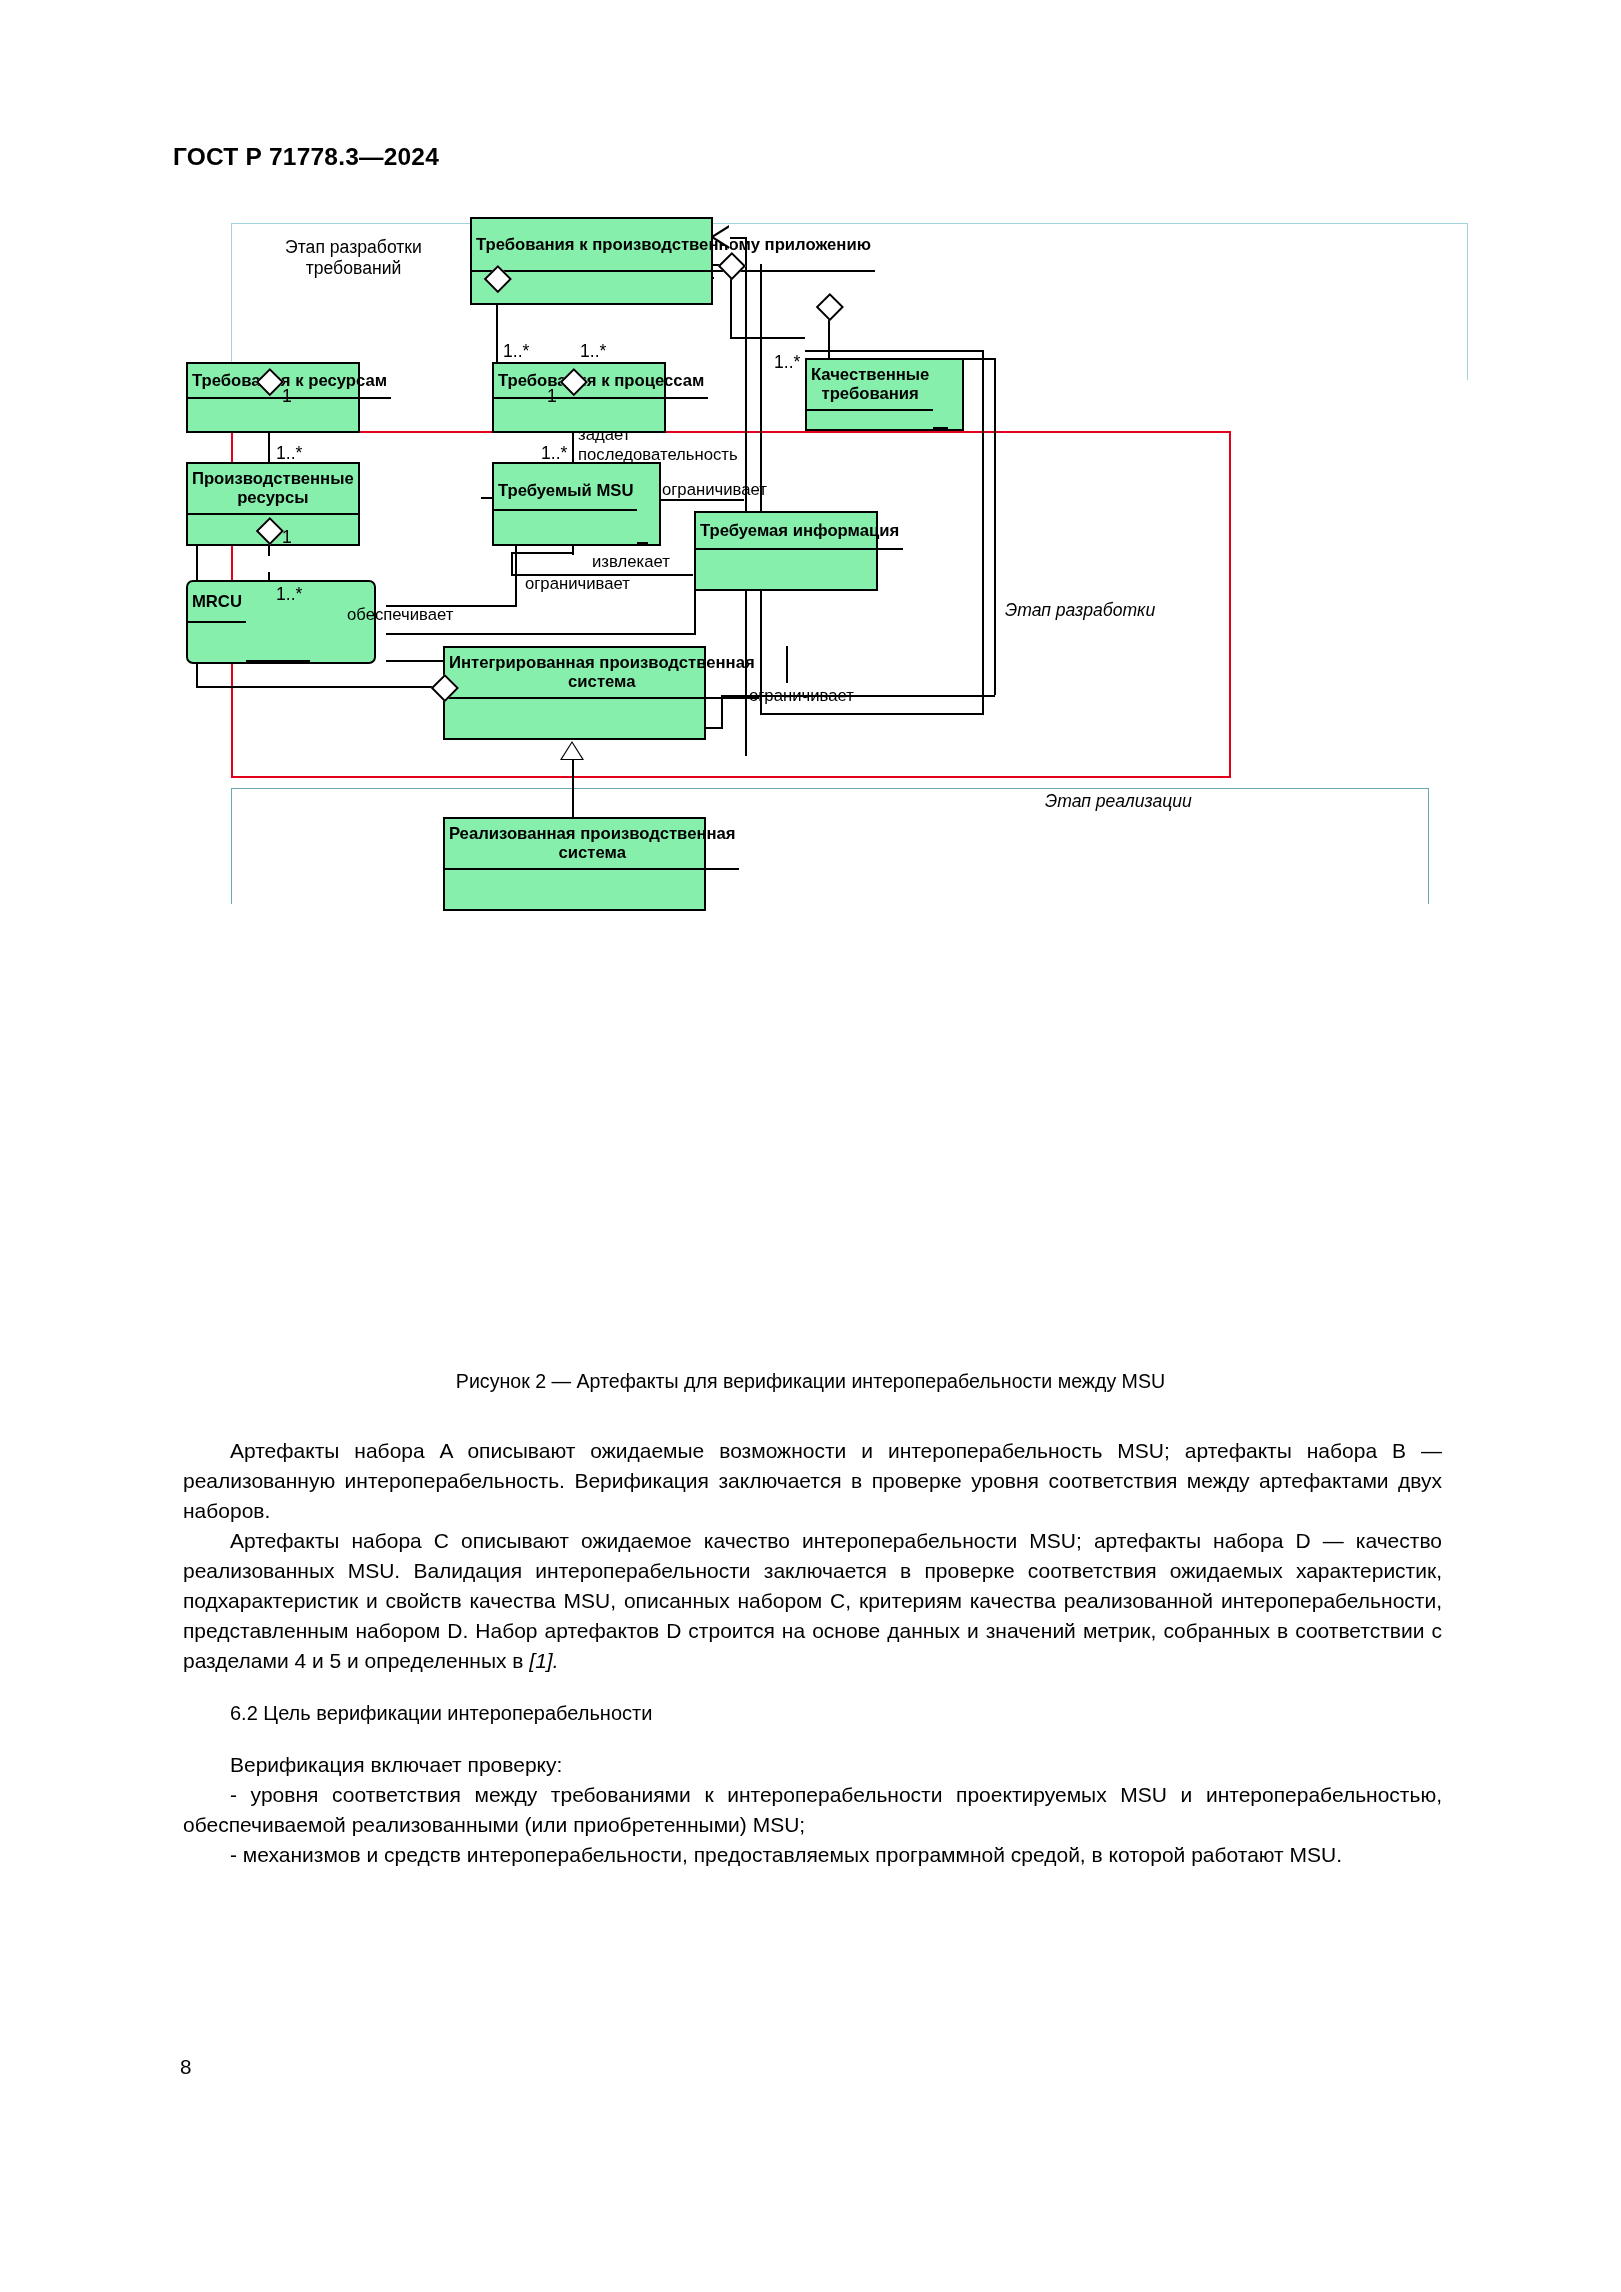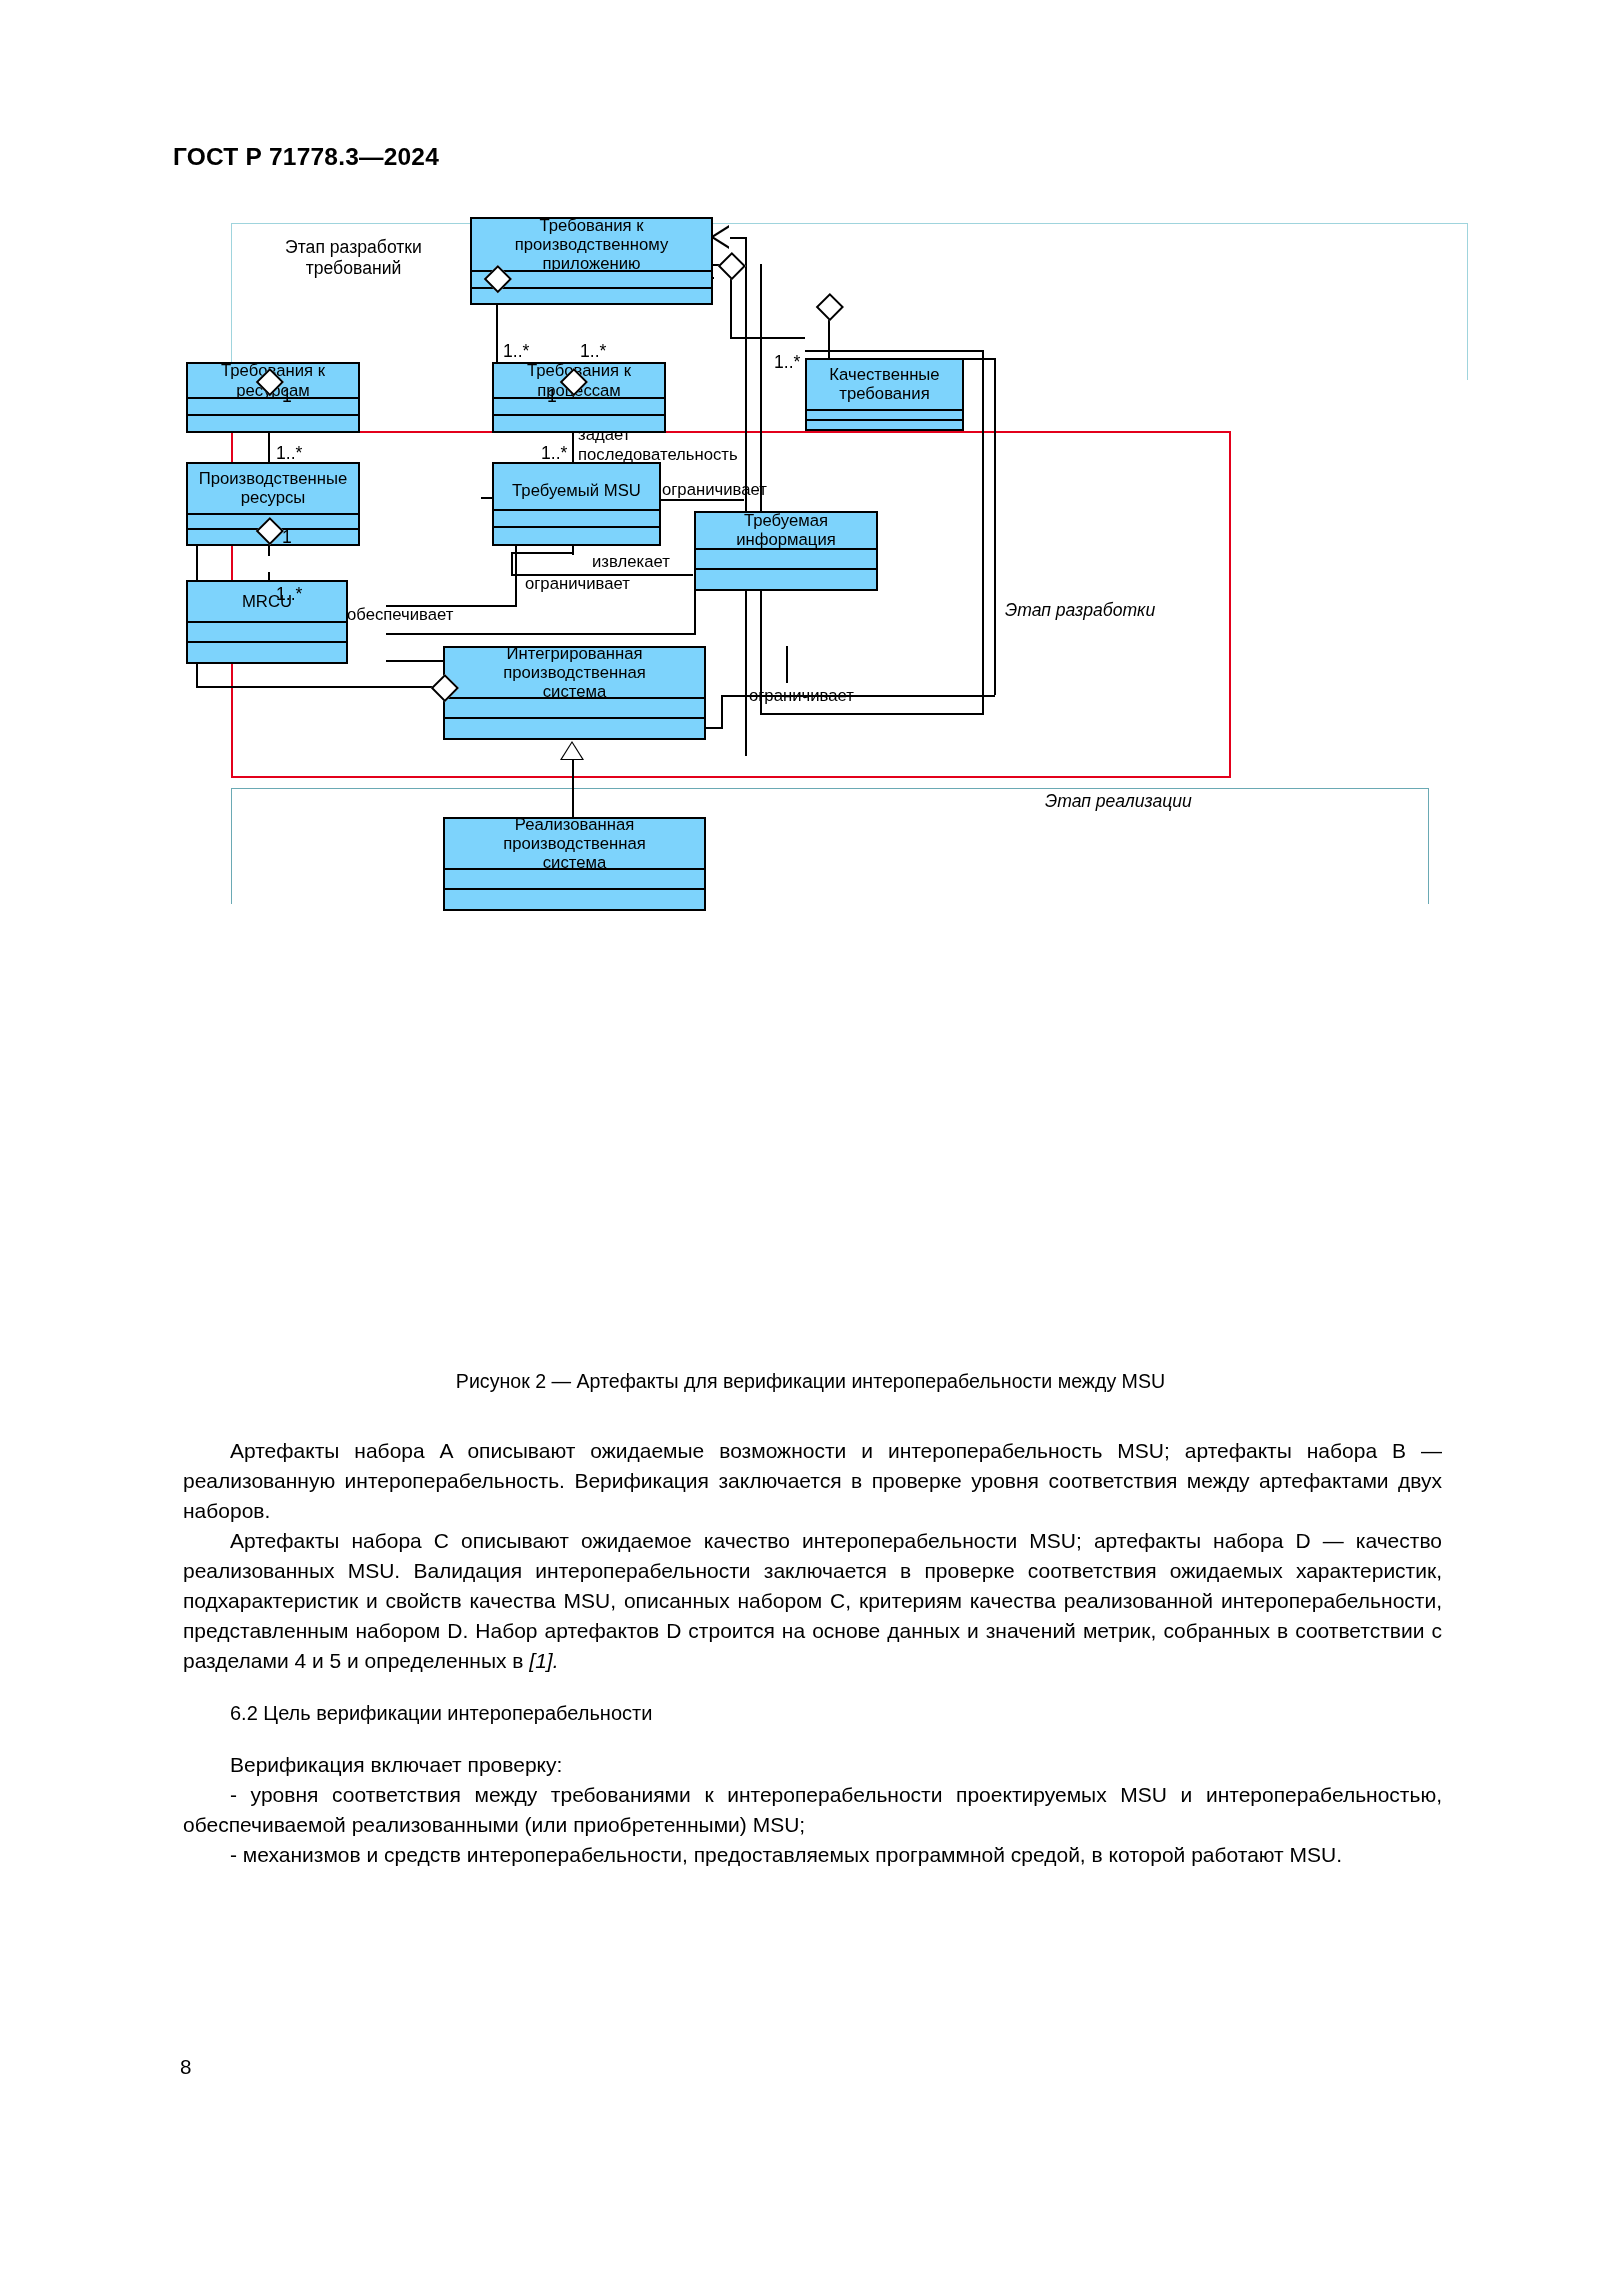--- a/index.html
+++ b/index.html
@@ -30,22 +30,22 @@
     border:2px solid #e3001b;
   }
   .frame-bottom{
     left:0px;top:565px;width:1198px;height:116px;
     border:1px solid #6aa9b4;border-top:1px solid #6aa9b4;border-bottom:none;
   }
 
   
   .cls{
     position:absolute;box-sizing:border-box;
-    border:2px solid #000;background:#7dd3fc;
-    display:flex;flex-direction:column;z-index:6;
+    border:2px solid #000;background:#86efac;
+    display:flex;z-index:6;font-weight:bold;
   }
   .cls .name{
     flex:0 0 auto;border-bottom:2px solid #000;
     display:flex;align-items:center;justify-content:center;
     text-align:center;font-size:16.7px;line-height:1.15;
     padding:2.9px 3.9px;
   }
   .cls .comp{flex:1 1 auto;border-bottom:2px solid #000;}
   .cls .comp:last-child{border-bottom:none;}
 
@@ -273,21 +273,21 @@
     </div>
 
     <div class="cls" style="left:463px;top:288px;width:184px;height:80px;">
       <div class="name" style="height:29px;">
         <span>Требуемая информация</span>
       </div>
       <div class="comp"></div>
       <div class="comp"></div>
     </div>
 
-    <div class="cls" style="left:-45px;top:357px;width:162px;height:84px;">
+    <div class="cls" style="left:-45px;top:357px;width:190px;height:84px;border-radius:7px;">
       <div class="name" style="height:33px;">
         <span>MRCU</span>
       </div>
       <div class="comp"></div>
       <div class="comp"></div>
     </div>
 
     <div class="cls" style="left:212px;top:423px;width:263px;height:94px;">
       <div class="name" style="height:43px;">
         <span><span>Интегрированная производственная</span><br><span>система</span></span>

